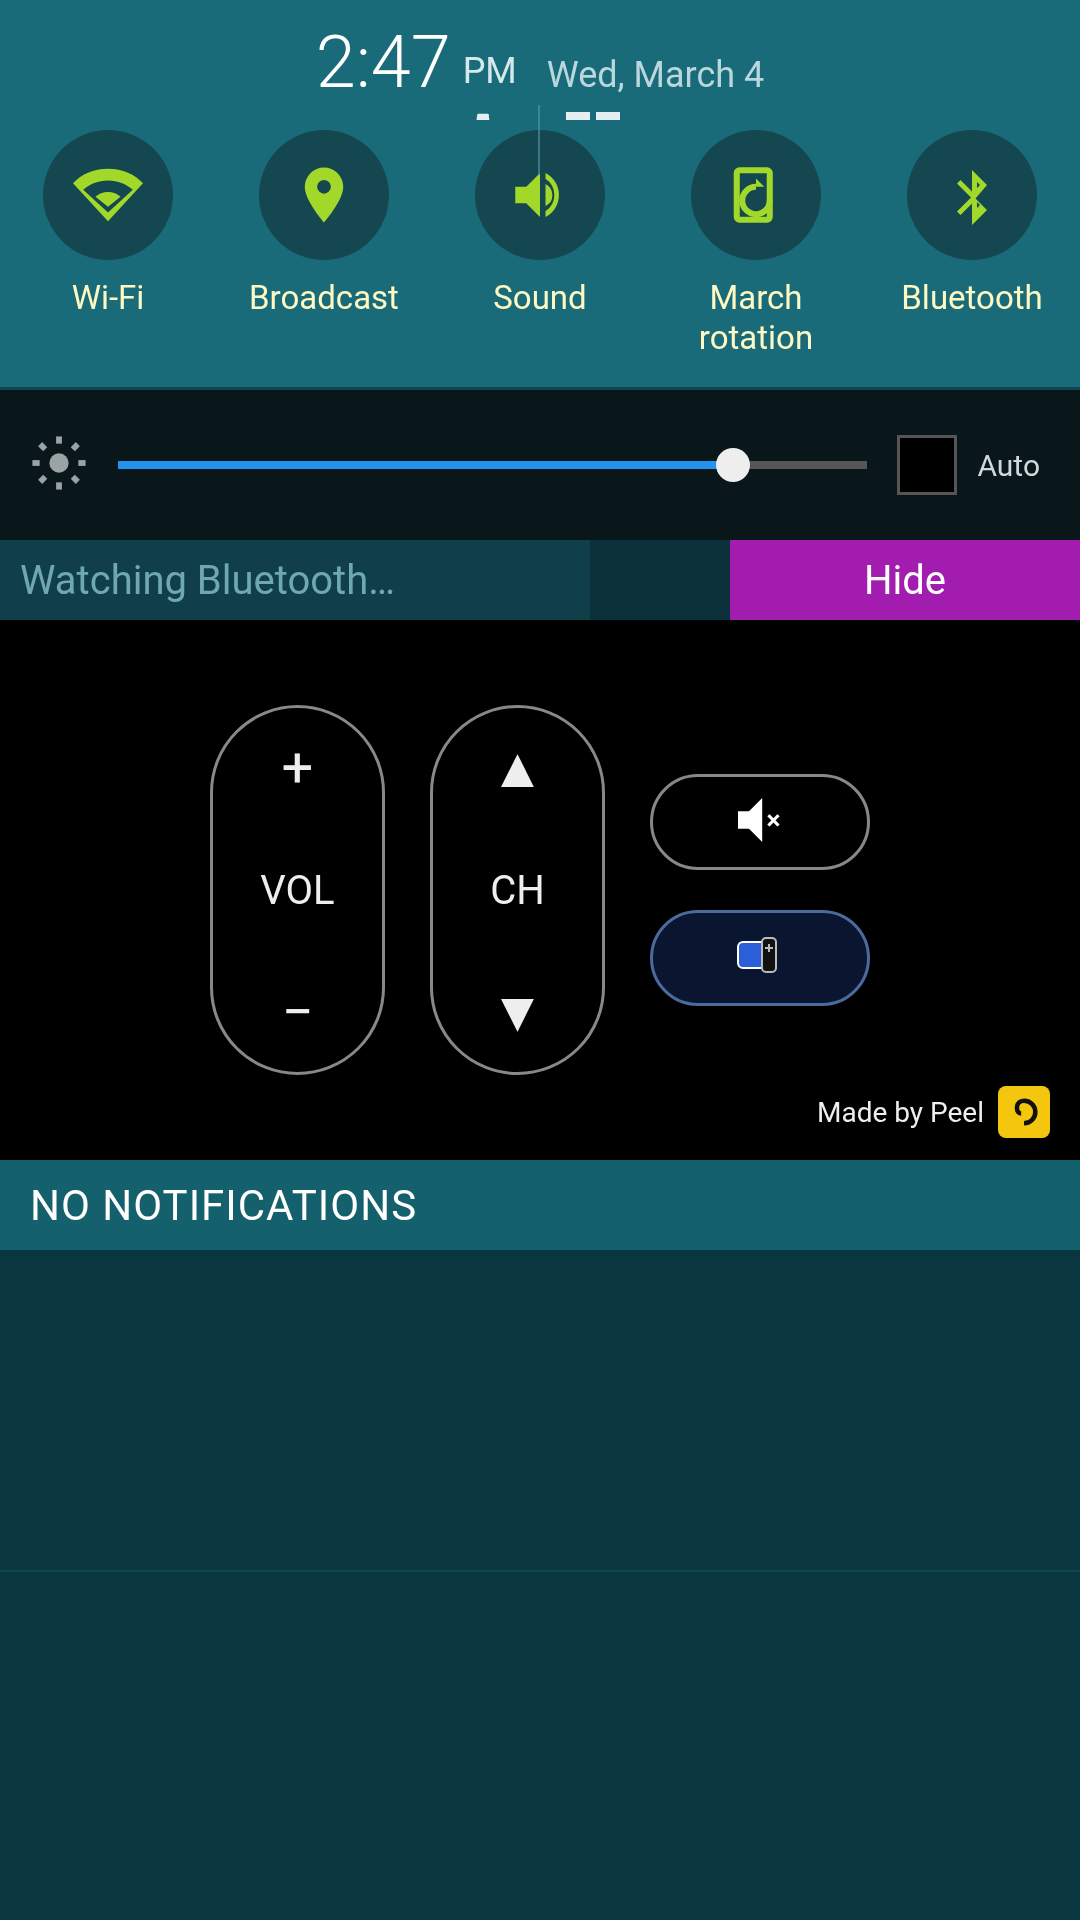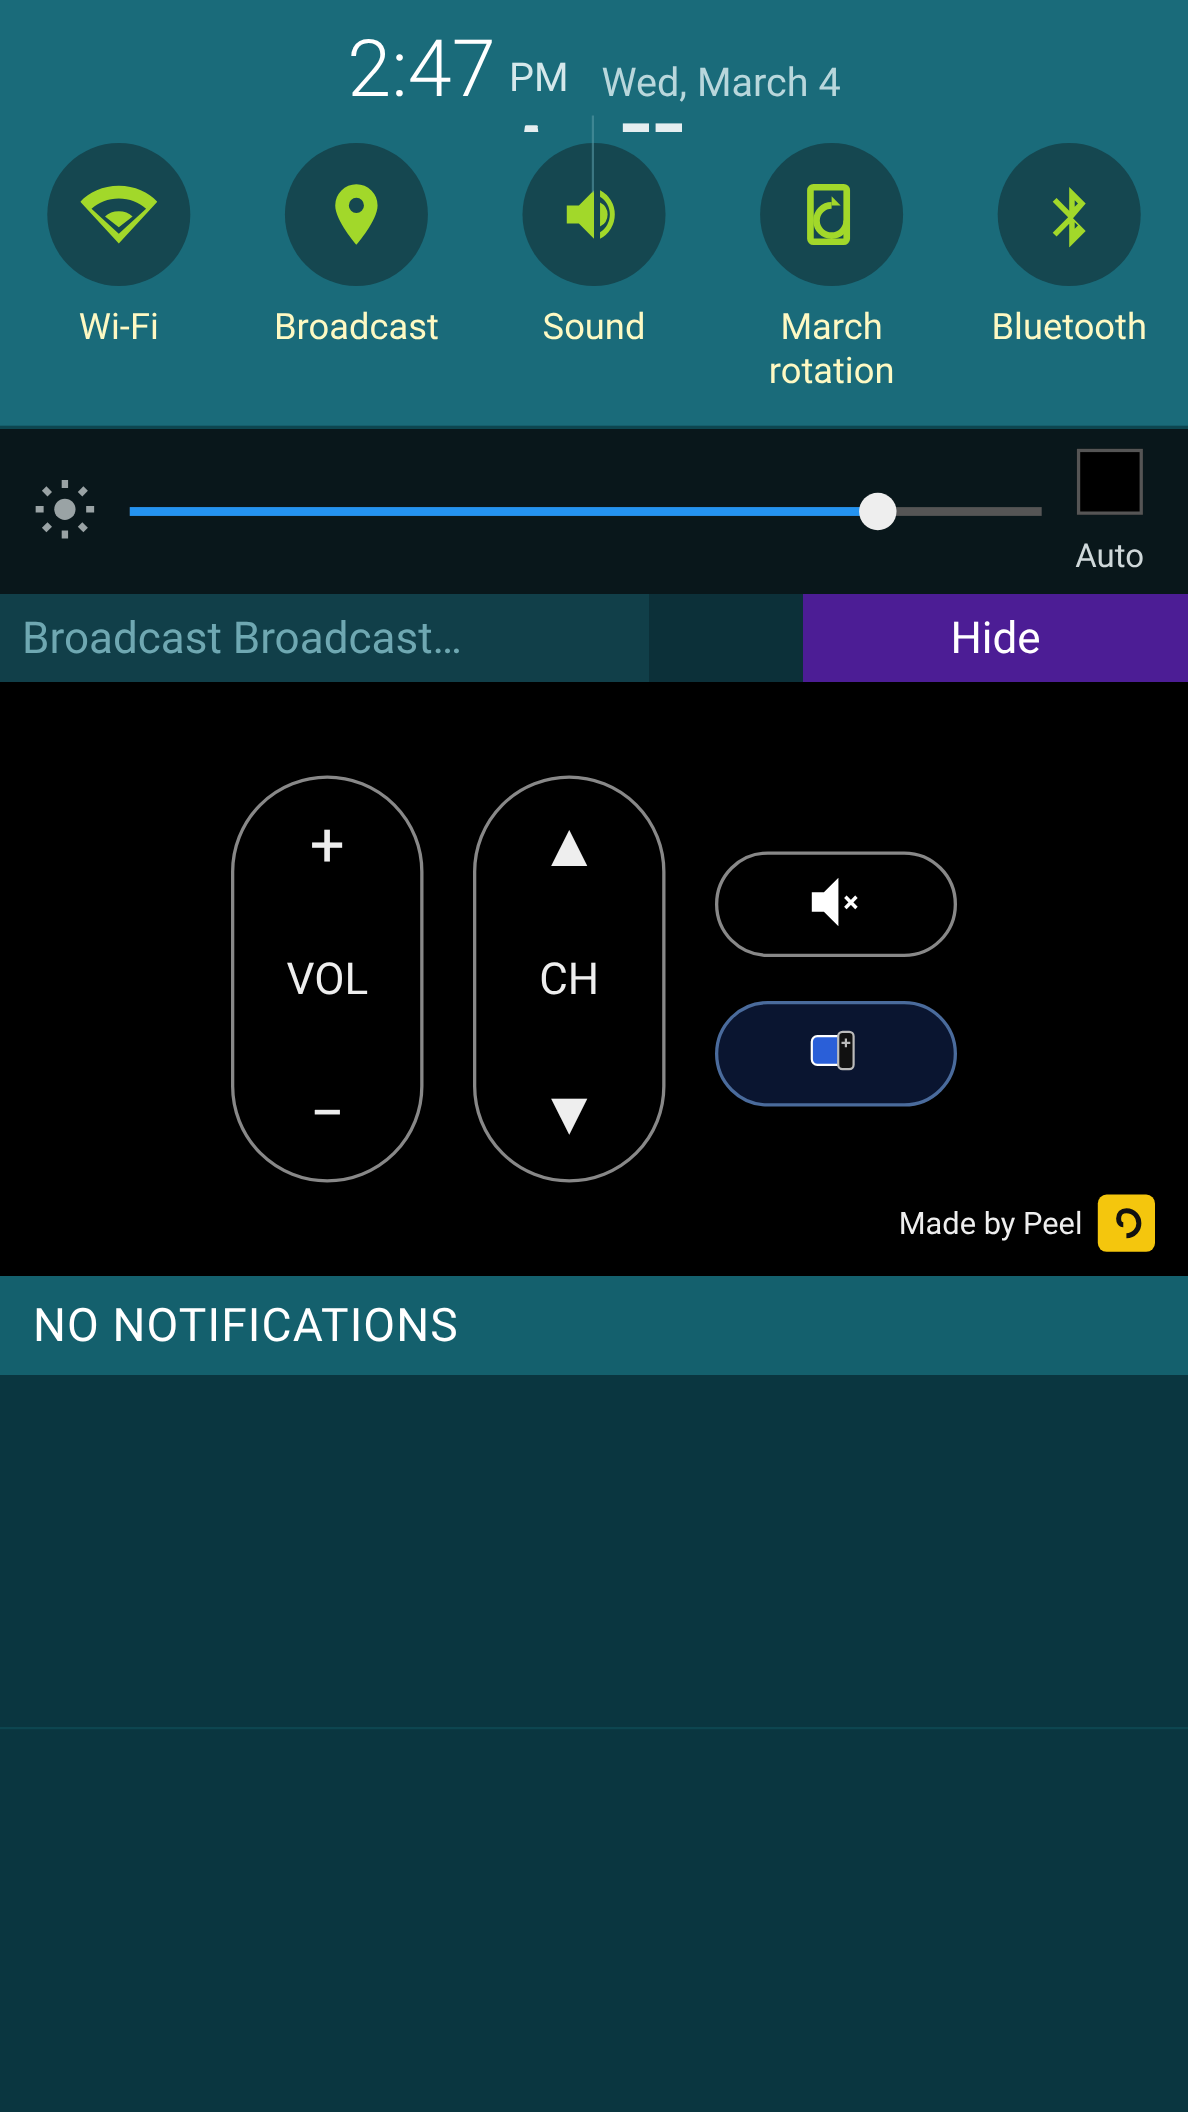--- a/index.html
+++ b/index.html
@@ -56,36 +56,36 @@
   }
   .slider {
     flex: 1; height: 8px; position: relative;
     background: #555;
   }
   .slider-fill { position: absolute; left:0; top:0; bottom:0; background:#2493f0; }
   .slider-thumb {
     position:absolute; top:50%; width:34px; height:34px; border-radius:50%;
     background:#eee; transform:translate(-50%,-50%);
   }
-  .auto-box { display:flex; flex-direction:column; align-items:center; gap:20px; }
+  .auto-box { display:flex; flex-direction:row; align-items:center; gap:20px; }
   .checkbox { width:60px; height:60px; border:3px solid #555; background:#000; }
   .auto-label { font-size:30px; color:#cfd8da; }
 
   
   .watching-bar {
     display:flex; height:80px;
     background:#113f49;
   }
   .watching-text {
     flex:1; font-size:40px; color:#6fa8b2; padding-left:20px;
     display:flex; align-items:center; white-space:nowrap; overflow:hidden;
   }
   .watching-sep { width:140px; background:#0c3039; }
   .hide-btn {
-    width:350px; background:#4c1d95; color:#fff; font-size:40px;
+    width:350px; background:#a21caf; color:#fff; font-size:40px;
     display:flex; align-items:center; justify-content:center;
   }
 
   
   .remote {
     background:#000; height:540px; position:relative;
     display:flex; align-items:center; justify-content:center; gap:45px;
     padding: 0 40px;
   }
   .tv-btn {
@@ -221,21 +221,21 @@
       <div class="slider-fill" id="slider-fill" style="width: 82%;"></div>
       <div class="slider-thumb" id="slider-thumb" style="left: 82%;"></div>
     </div>
     <div class="auto-box">
       <div class="checkbox"></div>
       <div class="auto-label">Auto</div>
     </div>
   </div>
 
   <div class="watching-bar">
-    <div class="watching-text">Broadcast Broadcast…</div>
+    <div class="watching-text">Watching Bluetooth…</div>
     <div class="watching-sep"></div>
     <div class="hide-btn">Hide</div>
   </div>
 
   <div class="remote">
 
     <div class="pill">
       <span class="glyph">+</span>
       <span>VOL</span>
       <span class="glyph">−</span>

